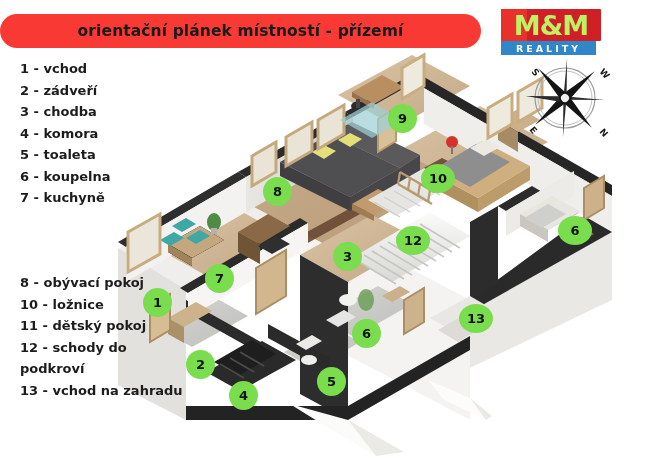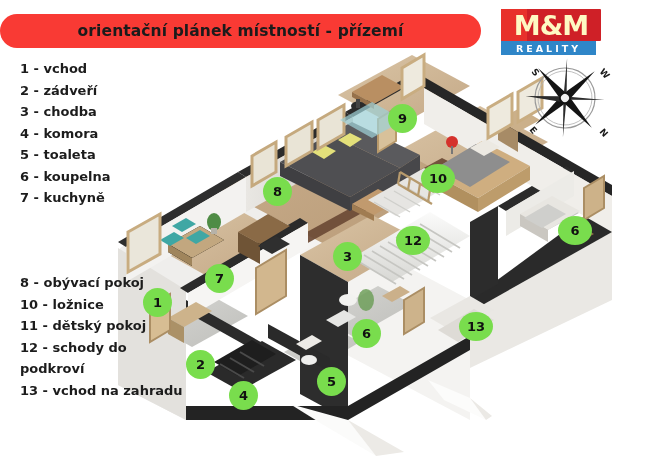--- a/index.html
+++ b/index.html
@@ -28,21 +28,21 @@
   }
 
   
   #logo{position:absolute;left:501px;top:9px;width:100px;z-index:45;}
   #logo-mm{
     display:block;width:100px;height:32px;background:#cf2027;
     position:relative;border-radius:1px;
   }
   #logo-mm-text{
     position:absolute;inset:0;display:flex;align-items:center;justify-content:center;
-    font-size:27px;font-weight:bold;color:#fef9c3;letter-spacing:-1px;
+    font-size:27px;font-weight:bold;color:#bef264;letter-spacing:-1px;
     font-family:"DejaVu Sans","Liberation Sans",sans-serif;
   }
   #logo-mm::before{
     content:"";position:absolute;left:0;top:0;width:26px;height:32px;
     background:#e8312b;
   }
   #logo-reality{
     display:block;width:95px;height:14px;background:#2f86c8;
     display:flex;align-items:center;justify-content:center;
   }
@@ -380,15 +380,15 @@
   <div class="marker" id="m3" style="left: 333px; top: 242px; background: rgb(121, 221, 77);">3</div>
   <div class="marker" id="m4" style="left: 229px; top: 381px; background: rgb(121, 221, 77);">4</div>
   <div class="marker" id="m5" style="left: 317px; top: 367px; background: rgb(121, 221, 77);">5</div>
   <div class="marker" id="m6" style="left: 352px; top: 319px; background: rgb(121, 221, 77);">6</div>
   <div class="marker" id="m7" style="left: 205px; top: 264px; background: rgb(121, 221, 77);">7</div>
   <div class="marker" id="m8" style="left: 263px; top: 177px; background: rgb(121, 221, 77);">8</div>
   <div class="marker" id="m9" style="left: 388px; top: 104px; background: rgb(121, 221, 77);">9</div>
   <div class="marker wide" id="m10" style="left: 421px; top: 164px; background: rgb(121, 221, 77);">10</div>
   <div class="marker wide" id="m11" style="left: 558px; top: 216px; background: rgb(121, 221, 77);">6</div>
   <div class="marker wide" id="m12" style="left: 396px; top: 226px; background: rgb(121, 221, 77);">12</div>
-  <div class="marker wide" id="m13" style="left: 459px; top: 304px; background: rgb(121, 221, 77); margin-top: 8px;">13</div>
+  <div class="marker wide" id="m13" style="left: 459px; top: 304px; background: rgb(121, 221, 77);">13</div>
 
 </div>
 
 </body></html>

